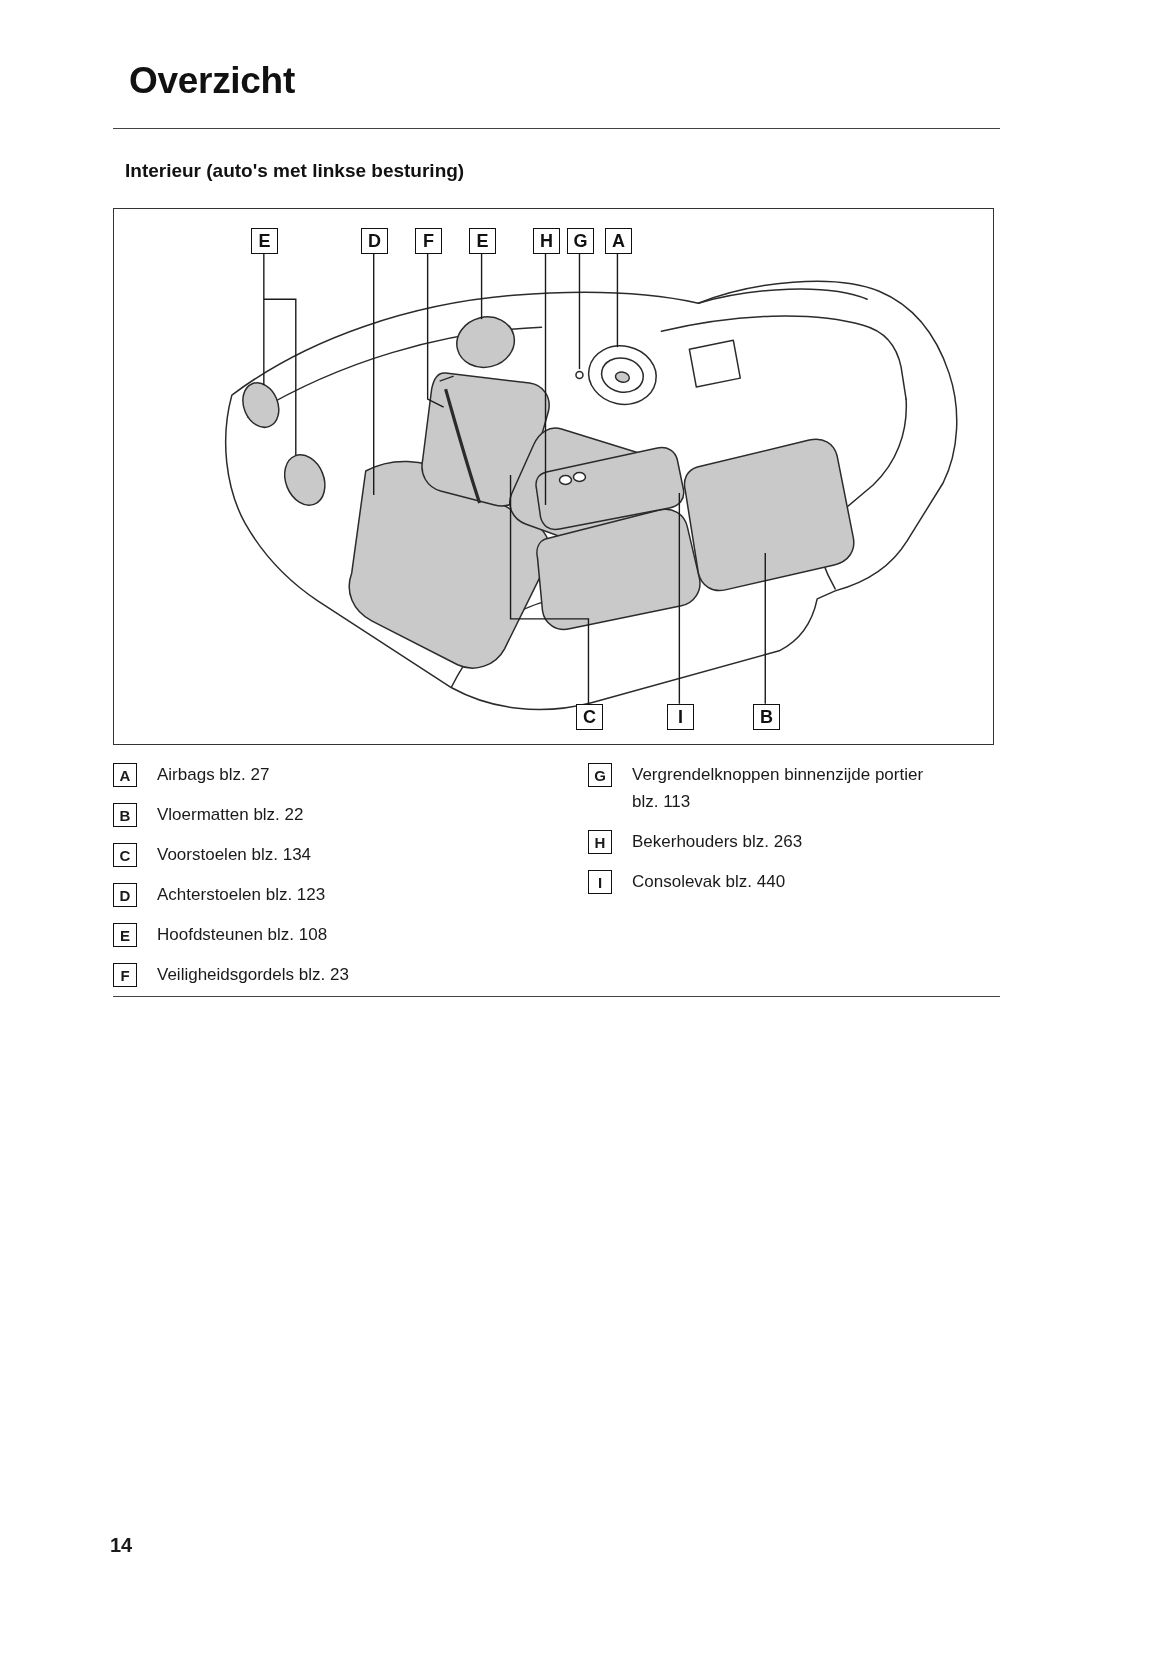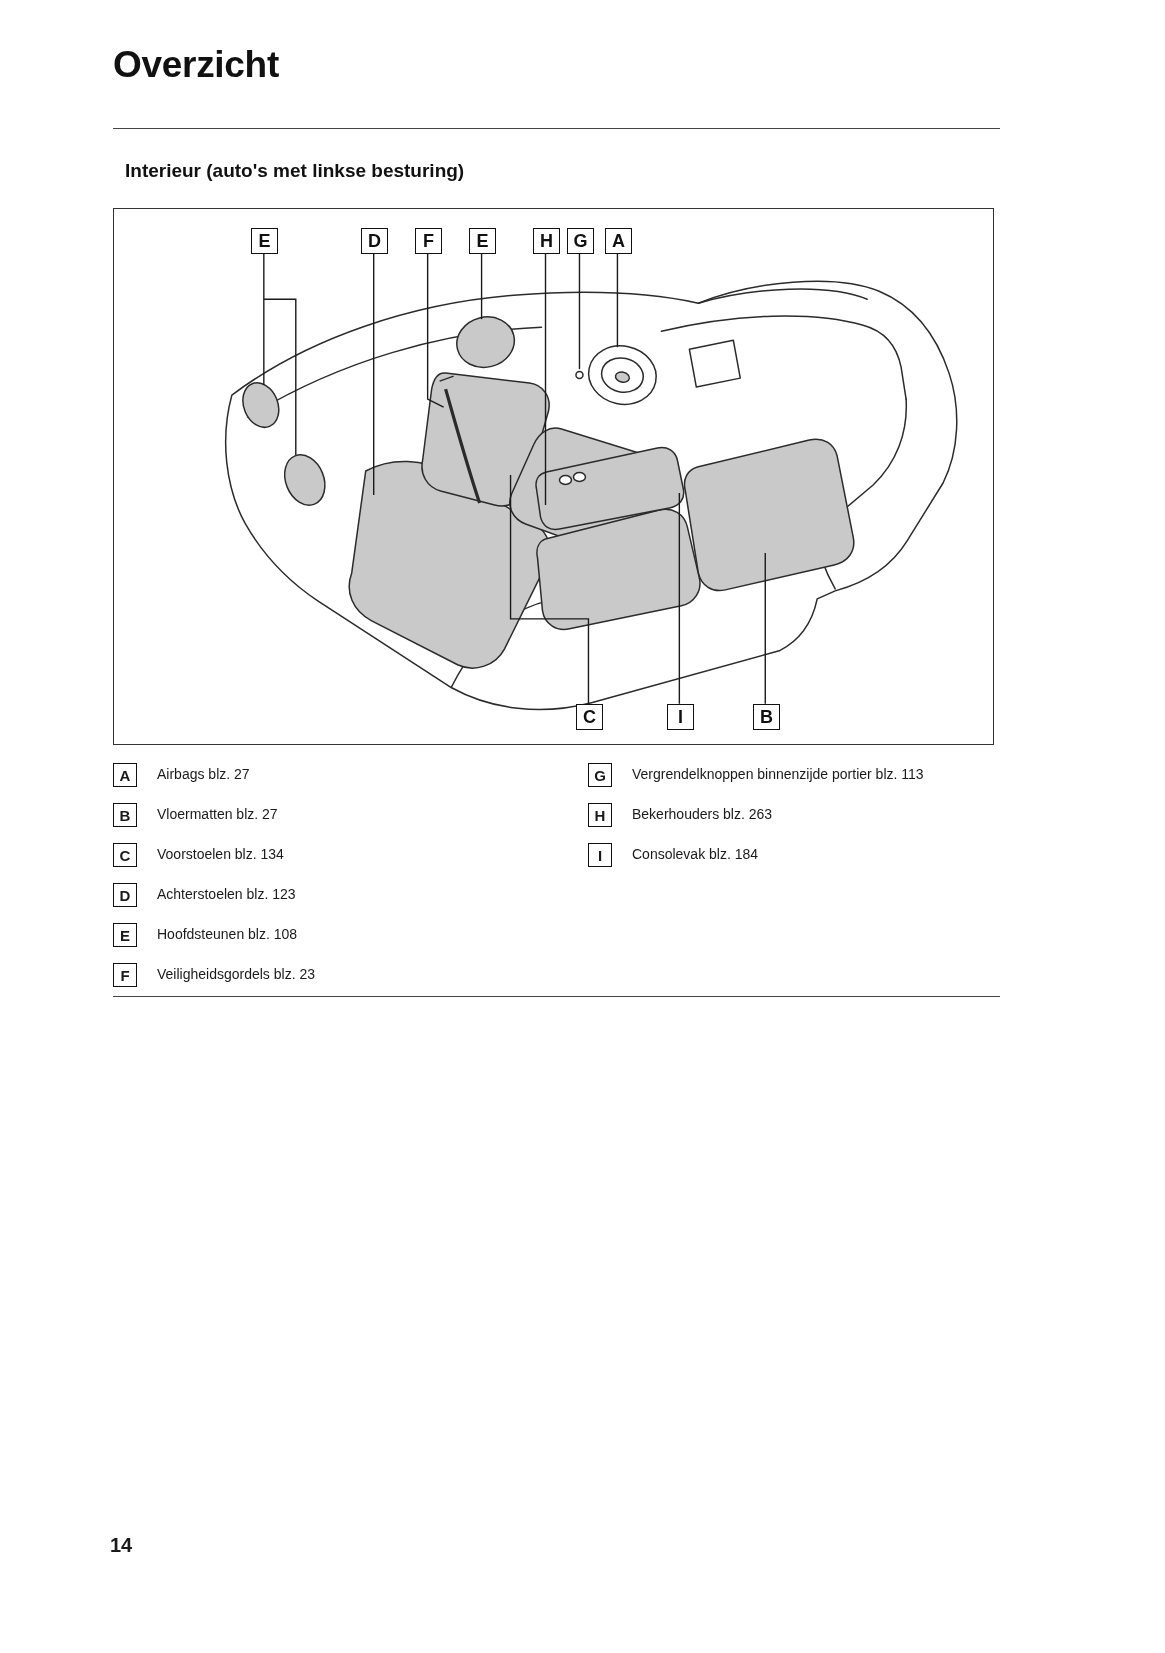--- a/index.html
+++ b/index.html
@@ -9,21 +9,21 @@
     height: 1653px;
     background: #ffffff;
     font-family: "Liberation Sans", sans-serif;
     color: #1a1a1a;
     overflow: hidden;
   }
   .title {
     position: absolute;
     left: 113px;
     top: 44px;
-    margin: 0;
+    margin: 16px;
     font-size: 37px;
     font-weight: 800;
     letter-spacing: -0.3px;
     color: #111;
   }
   .rule {
     position: absolute;
     left: 113px;
     width: 887px;
     height: 0;
@@ -73,21 +73,21 @@
     height: 22px;
     border: 1.6px solid #111;
     display: flex;
     align-items: center;
     justify-content: center;
     font-size: 15px;
     font-weight: 700;
     margin-right: 20px;
     margin-top: 2px;
   }
-  .legend-text { font-size: 14px; line-height: 27px; }
+  .legend-text { font-size: 17px; line-height: 27px; }
   .legend-right .legend-text { max-width: 322px; }
   .page-number {
     position: absolute;
     left: 110px;
     top: 1534px;
     font-size: 20px;
     font-weight: 700;
   }
 </style>
 </head>
@@ -166,21 +166,21 @@
     <div class="co" style="left:639px; top:495px;">B</div>
   </div>
 
   <div class="legend legend-left">
     <div class="legend-row">
       <span class="key-box">A</span>
       <span class="legend-text">Airbags blz. 27</span>
     </div>
     <div class="legend-row">
       <span class="key-box">B</span>
-      <span class="legend-text">Vloermatten blz. 27</span>
+      <span class="legend-text">Vloermatten blz. 22</span>
     </div>
     <div class="legend-row">
       <span class="key-box">C</span>
       <span class="legend-text">Voorstoelen blz. 134</span>
     </div>
     <div class="legend-row">
       <span class="key-box">D</span>
       <span class="legend-text">Achterstoelen blz. 123</span>
     </div>
     <div class="legend-row">
@@ -197,19 +197,19 @@
     <div class="legend-row">
       <span class="key-box">G</span>
       <span class="legend-text">Vergrendelknoppen binnenzijde portier blz. 113</span>
     </div>
     <div class="legend-row">
       <span class="key-box">H</span>
       <span class="legend-text">Bekerhouders blz. 263</span>
     </div>
     <div class="legend-row">
       <span class="key-box">I</span>
-      <span class="legend-text">Consolevak blz. 184</span>
+      <span class="legend-text">Consolevak blz. 440</span>
     </div>
   </div>
 
   <div class="rule rule-bottom"></div>
   <div class="page-number">14</div>
 </div>
 
 </body></html>

